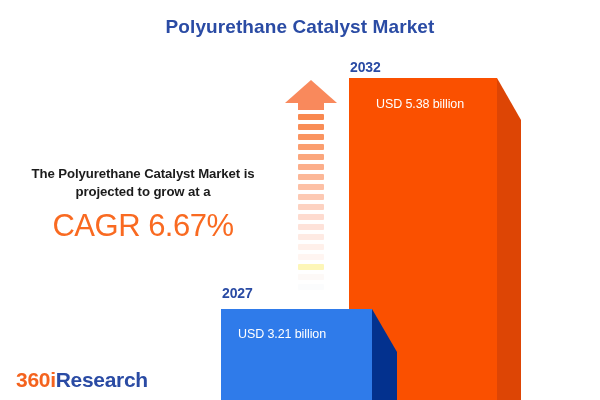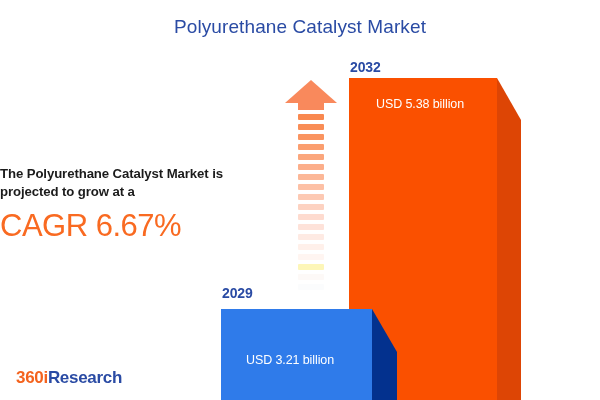--- a/index.html
+++ b/index.html
@@ -21,32 +21,32 @@
   }
 
   
   #chart-title {
     position: absolute;
     left: 0;
     top: 16px;
     width: 600px;
     text-align: center;
     font-size: 19px;
-    font-weight: normal;
+    font-weight: bold;
     color: #2a4ba4;
     letter-spacing: 0.1px;
   }
 
   
   #statement-block {
     position: absolute;
-    left: 0;
+    left: 9px;
     top: 165px;
     width: 268px;
-    text-align: left;
+    text-align: center;
   }
   #statement-text {
     font-size: 13.2px;
     font-weight: bold;
     color: #1b1b1b;
     line-height: 18px;
     letter-spacing: -0.1px;
   }
   #cagr-value {
     margin-top: 7px;
@@ -55,21 +55,21 @@
     color: #f96a21;
     letter-spacing: -0.5px;
     line-height: 36px;
   }
 
   
   #logo {
     position: absolute;
     left: 16px;
     top: 368px;
-    font-size: 17px;
+    font-size: 21px;
     font-weight: bold;
     letter-spacing: -0.3px;
     white-space: nowrap;
   }
   #logo .logo-360i { color: #f4631e; }
   #logo .logo-research { color: #2a4ba4; }
 
   
   #growth-arrow {
     position: absolute;
@@ -149,21 +149,21 @@
   #bar-2024 { left: 221px; top: 309px; width: 176px; height: 91px; }
   #bar-2024 .bar-face { width: 151px; height: 91px; background: #2f7bea; }
   #bar-2024 .bar-side {
     left: 151px;
     width: 25px;
     height: 91px;
     background: #03318e;
     clip-path: polygon(0 0, 100% 43px, 100% 100%, 0 100%);
   }
   #label-2024-year { left: 222px; top: 285px; }
-  #value-2024 { left: 246px; top: 327px; margin-top: 26px; }
+  #value-2024 { left: 238px; top: 327px; }
 </style>
 </head>
 <body>
 
 <div id="canvas">
 
   <div id="chart-title">Polyurethane Catalyst Market</div>
 
   <div id="statement-block">
     <div id="statement-text">The Polyurethane Catalyst Market is projected to grow at a</div>
@@ -199,16 +199,16 @@
     <div class="bar-face"></div>
     <div class="bar-side"></div>
   </div>
   <div id="label-2032-year" class="bar-year">2032</div>
   <div id="value-2032" class="bar-value">USD 5.38 billion</div>
 
   <div id="bar-2024" class="bar-group">
     <div class="bar-face"></div>
     <div class="bar-side"></div>
   </div>
-  <div id="label-2024-year" class="bar-year">2029</div>
+  <div id="label-2024-year" class="bar-year">2027</div>
   <div id="value-2024" class="bar-value">USD 3.21 billion</div>
 
 </div>
 
 </body></html>

